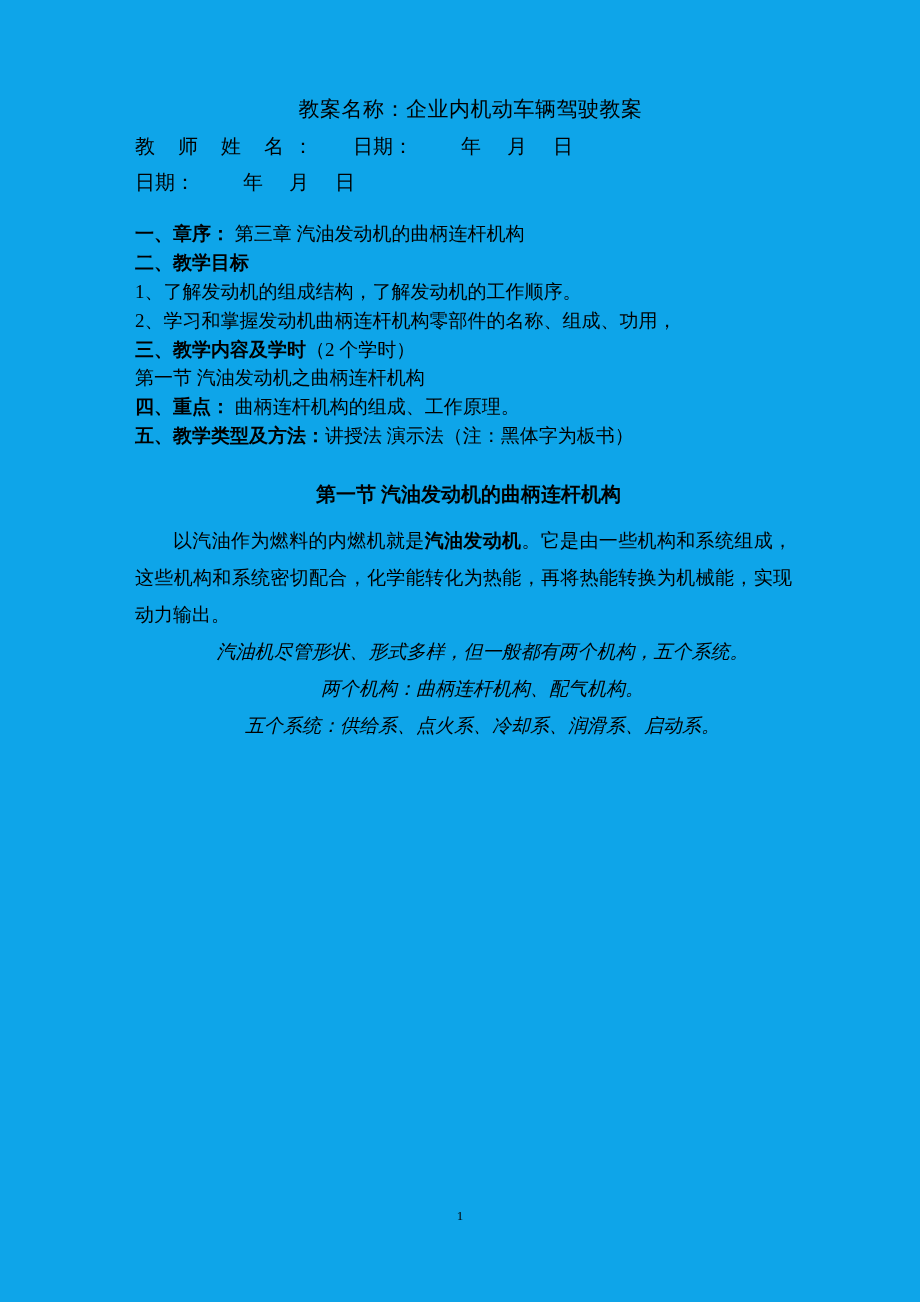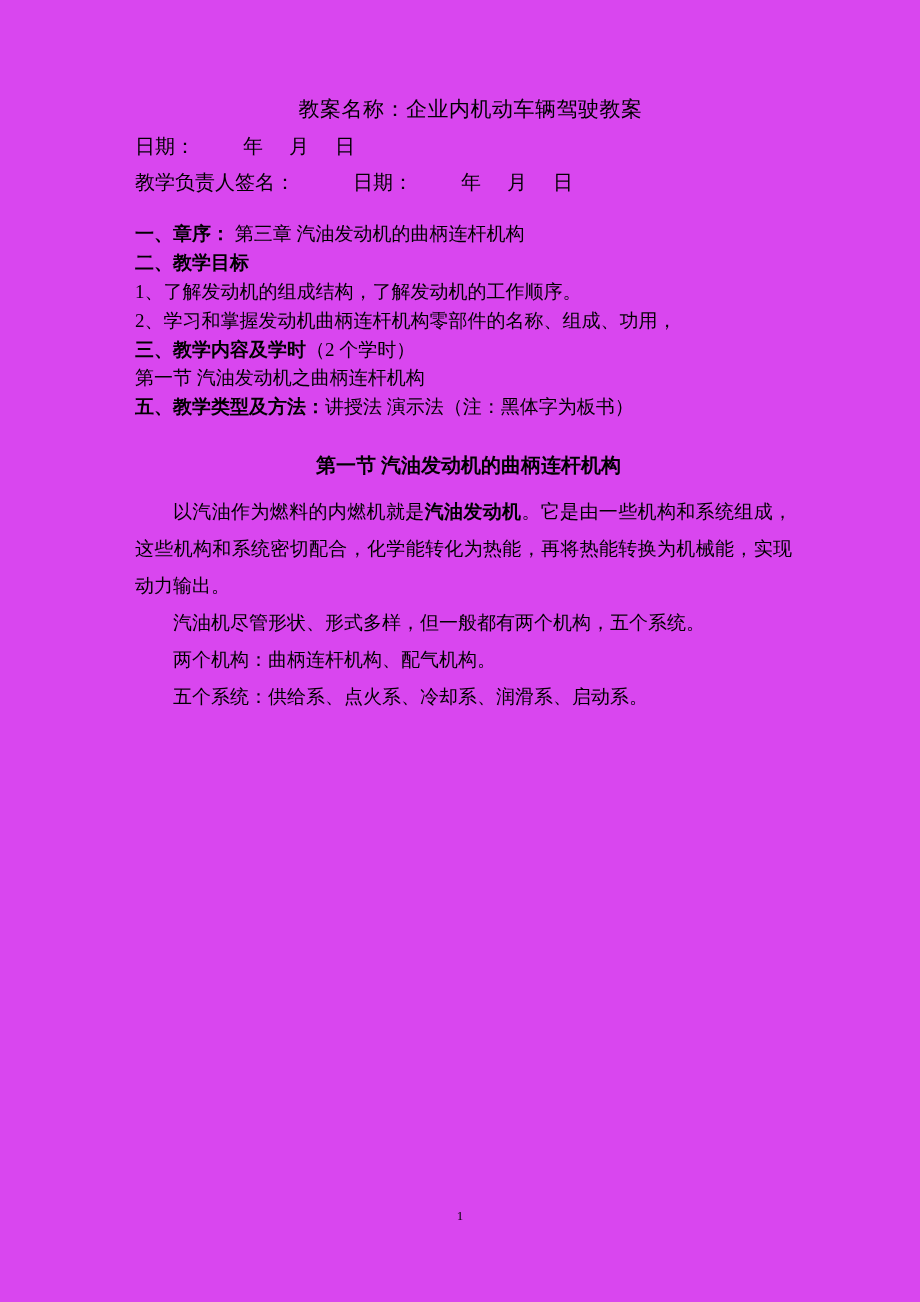--- a/index.html
+++ b/index.html
@@ -13,21 +13,21 @@
     font-family: "Liberation Serif", "DejaVu Serif", serif;
     color: #000000;
     overflow: hidden;
   }
   .page {
     position: relative;
     width: 920px;
     height: 1302px;
     box-sizing: border-box;
     padding: 95px 128px 0 135px;
-    background: #d946ef;
+    background: #0ea5e9;
   }
 
   
   .doc-title {
     text-align: center;
     font-size: 21px;
     letter-spacing: 0.5px;
     margin: 0 0 10px 0;
     padding-left: 14px;
   }
@@ -80,60 +80,62 @@
     padding-left: 10px;
   }
   .para {
     font-size: 19px;
     line-height: 1.95;
     text-indent: 2em;
     margin: 0;
     text-align: justify;
   }
   .para.short {
-    text-align: left;
+    text-align: center;
+    font-style: italic;
   }
   .page-number {
     position: absolute;
     bottom: 78px;
     left: 0;
     width: 920px;
     text-align: center;
     font-size: 13px;
   }
 </style>
 </head>
 <body>
 
 <div class="page">
 
   <div class="doc-title">教案名称：企业内机动车辆驾驶教案</div>
 
   <div class="meta-row">
+    <span class="meta-label spaced">教 师 姓 名：</span>
     <span class="meta-date-label">日期：</span>
     <span class="meta-date-fields">
       <span>年</span><span>月</span><span>日</span>
     </span>
   </div>
 
   <div class="meta-row">
-    <span class="meta-label">教学负责人签名：</span>
     <span class="meta-date-label">日期：</span>
     <span class="meta-date-fields">
       <span>年</span><span>月</span><span>日</span>
     </span>
   </div>
 
   <div class="outline">
     <div class="outline-line"><span class="bold">一、章序：</span><span> 第三章   汽油发动机的曲柄连杆机构</span></div>
     <div class="outline-line"><span class="bold">二、教学目标</span><span></span></div>
     <div class="outline-line"><span class="bold"></span><span>1、了解发动机的组成结构，了解发动机的工作顺序。</span></div>
     <div class="outline-line"><span class="bold"></span><span>2、学习和掌握发动机曲柄连杆机构零部件的名称、组成、功用，</span></div>
     <div class="outline-line"><span class="bold">三、教学内容及学时</span><span>（2 个学时）</span></div>
     <div class="outline-line"><span class="bold"></span><span>第一节 汽油发动机之曲柄连杆机构</span></div>
+    <div class="outline-line"><span class="bold">四、重点：</span><span> 曲柄连杆机构的组成、工作原理。</span></div>
     <div class="outline-line"><span class="bold">五、教学类型及方法：</span><span>讲授法  演示法（注：黑体字为板书）</span></div>
   </div>
 
   <div class="section-heading">第一节 汽油发动机的曲柄连杆机构</div>
 
   <div>
     <p class="para"><span>以汽油作为燃料的内燃机就是</span><span style="font-weight: bold;">汽油发动机</span><span>。它是由一些机构和系统组成，这些机构和系统密切配合，化学能转化为热能，再将热能转换为机械能，实现动力输出。</span></p>
     <p class="para short"><span>汽油机尽管形状、形式多样，但一般都有两个机构，五个系统。</span></p>
     <p class="para short"><span>两个机构：曲柄连杆机构、配气机构。</span></p>
     <p class="para short"><span>五个系统：供给系、点火系、冷却系、润滑系、启动系。</span></p>

